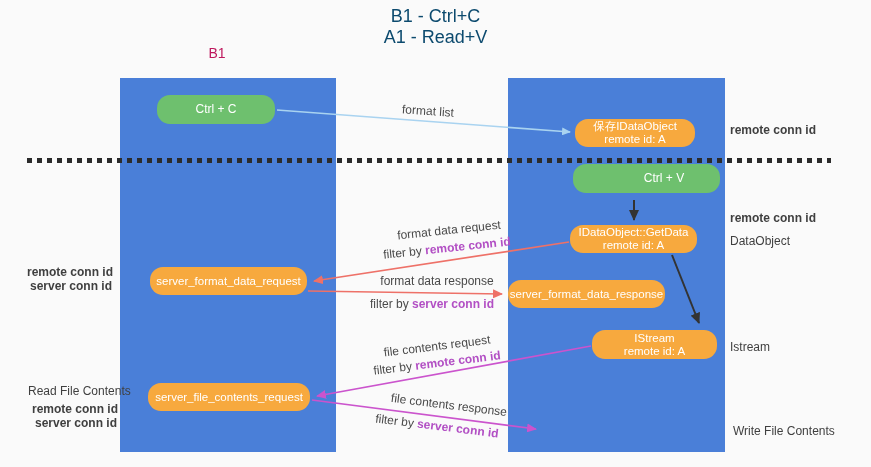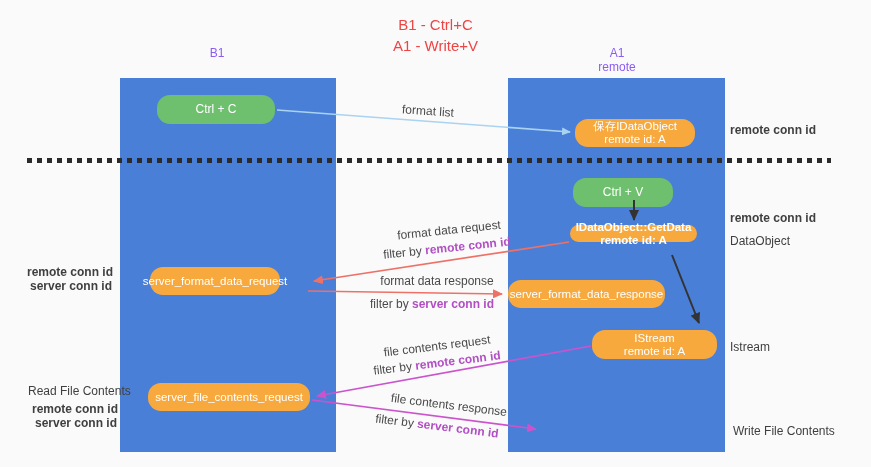--- a/index.html
+++ b/index.html
@@ -1,26 +1,26 @@
 <!DOCTYPE html>
 <html><head>
 <meta charset="utf-8">
 <style>
   html,body{margin:0;padding:0;}
   .canvas{
     position:relative;width:871px;height:467px;background:#fafafa;
     font-family:"Liberation Sans",sans-serif;overflow:hidden;
   }
   .title{
-    position:absolute;left:328px;top:14px;width:215px;text-align:center;
-    font-size:15px;line-height:21px;color:#ef4444;z-index:2;
+    position:absolute;left:328px;top:6px;width:215px;text-align:center;
+    font-size:18px;line-height:21px;color:#0c4a6e;z-index:2;
   }
   .lane-header{
-    position:absolute;width:120px;text-align:center;font-size:12px;
-    line-height:14px;color:#8b5cf6;top:46px;z-index:2;
+    position:absolute;width:120px;text-align:center;font-size:14px;
+    line-height:14px;color:#be185d;top:46px;z-index:2;
   }
   .lane{position:absolute;top:78px;height:374px;background:#4a7fd8;z-index:1;}
   .dash{
     position:absolute;left:27px;top:158px;width:804px;height:5px;z-index:4;
     background:repeating-linear-gradient(90deg,#2b2b2b 0 5px,rgba(0,0,0,0) 5px 10px);
   }
   .node{
     position:absolute;display:flex;flex-direction:column;align-items:center;
     justify-content:center;color:#fff;text-align:center;z-index:2;
     font-size:11.5px;line-height:13px;border-radius:13px;
@@ -35,55 +35,51 @@
   .side{position:absolute;font-size:12px;color:#3f3f3f;white-space:nowrap;z-index:2;}
   .arrows{position:absolute;left:0;top:0;z-index:3;pointer-events:none;}
 </style>
 </head>
 <body>
 
 <div class="canvas">
 
   <div class="title">
     <div>B1 - Ctrl+C</div>
-    <div>A1 - Write+V</div>
+    <div>A1 - Read+V</div>
   </div>
 
   <div class="lane-header" style="left:157px;">
     <div>B1</div>
-  </div>
-  <div class="lane-header" style="left:557px;">
-    <div>A1</div>
-    <div>remote</div>
   </div>
 
   <div class="lane" style="left:120px;width:216px;"></div>
   <div class="lane" style="left:508px;width:217px;"></div>
 
   <div class="dash"></div>
 
   <div class="node green" style="left:157px;top:95px;width:118px;height:29px;">
     <div>Ctrl + C</div>
   </div>
 
   <div class="node orange" style="left:575px;top:119px;width:120px;height:28px;">
     <div>保存IDataObject</div>
     <div>remote id: A</div>
   </div>
 
-  <div class="node green" style="left:573px;top:178px;width:100px;height:29px;">
+  <div class="node green" style="left:573px;top:164px;width:112px;height:29px;padding-left:35px;">
     <div>Ctrl + V</div>
   </div>
 
-  <div class="node orange" style="left:570px;top:225px;width:127px;height:17px;font-weight:bold;">
+  <div class="node orange" style="left:570px;top:225px;width:127px;height:28px;">
     <div>IDataObject::GetData</div>
     <div>remote id: A</div>
   </div>
 
-  <div class="node orange" style="left:150px;top:267px;width:130px;height:28px;">
+  <div class="node orange" style="left:150px;top:267px;width:157px;height:28px;">
     <div>server_format_data_request</div>
   </div>
 
   <div class="node orange" style="left:508px;top:280px;width:157px;height:28px;">
     <div>server_format_data_response</div>
   </div>
 
   <div class="node orange" style="left:592px;top:330px;width:125px;height:29px;">
     <div>IStream</div>
     <div>remote id: A</div>

